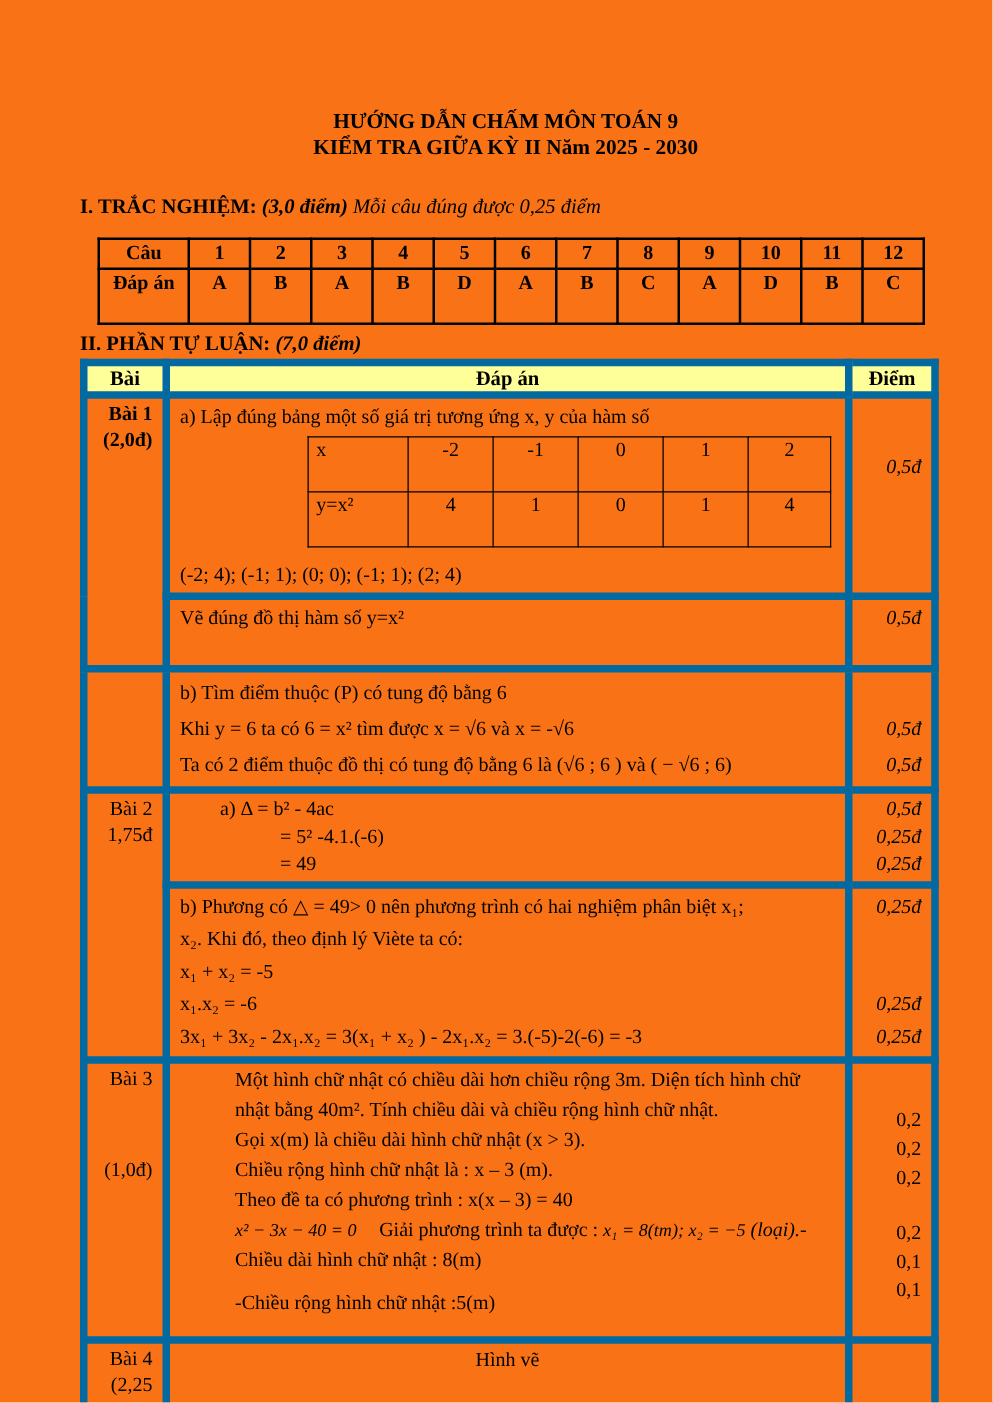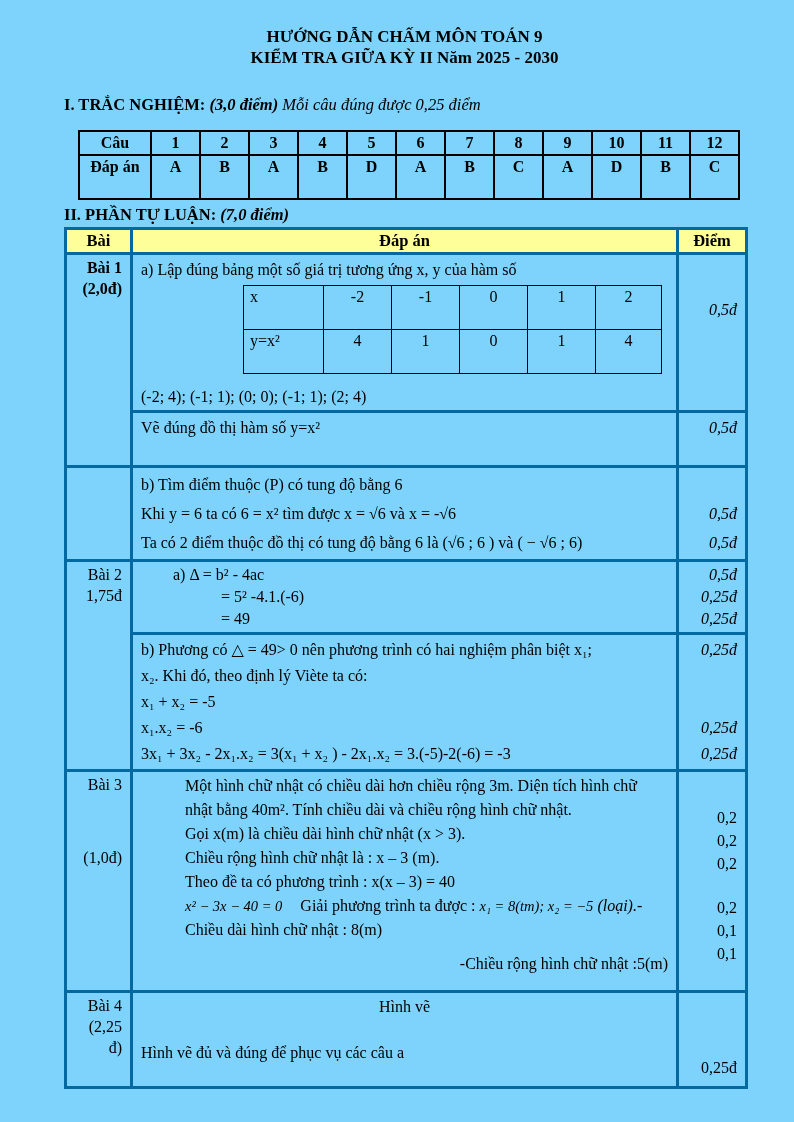--- a/index.html
+++ b/index.html
@@ -1,39 +1,39 @@
 <!DOCTYPE html>
 <html><head>
 <meta charset="utf-8">
 <style>
   * { box-sizing: border-box; }
   html, body { margin: 0; padding: 0; background: #ffffff; }
   .page {
     width: 794px; height: 1122px;
-    padding: 26px 49px 0 64px;
+    padding: 86px 49px 0 64px;
     font-family: "Liberation Serif", serif;
-    color: #000; background: #7dd3fc;
+    color: #000; background: #f97316;
     overflow: hidden;
   }
   .title { text-align: center; font-weight: bold; font-size: 17px; line-height: 21px; }
   .sec-heading { margin: 27px 0 15px 0; font-size: 16.5px; }
   .sec-heading2 { margin: 5px 0 2px 0; font-size: 16.5px; }
   .b  { font-weight: bold; }
   .bi { font-weight: bold; font-style: italic; }
   .i  { font-style: italic; }
 
   
   table.mc { border-collapse: collapse; table-layout: fixed; width: 660px; margin-left: 14px; }
   table.mc td { border: 2px solid #000; text-align: center; font-weight: bold; font-size: 16px; padding: 0 2px; vertical-align: top; line-height: 22px; }
   table.mc .qrow td { height: 24px; }
   table.mc .arow td { height: 44px; }
 
   
   table.main { border-collapse: collapse; table-layout: fixed; width: 681px; margin-top: 2px; }
-  table.main th, table.main td { border: 3px solid #0369a1; }
+  table.main th, table.main td { border: 6px solid #0369a1; }
   table.main th { background: #FFFF99; font-weight: bold; font-size: 16.5px; height: 25px; text-align: center; padding: 0; }
   table.main td { vertical-align: top; padding: 2px 8px; font-size: 16px; }
   td.lbl { text-align: right; padding: 2px 1px; line-height: 21px; }
   td.lbl-b1 { font-weight: bold; vertical-align: middle; }
   td.pt { text-align: right; padding: 2px 3px; margin-top: 42px; }
   .pt-i { font-style: italic; }
 
   .rowA-intro { line-height: 26px; }
   table.inner { border-collapse: collapse; table-layout: fixed; width: 418px; margin-left: 102px; margin-top: 2px; }
   table.inner td { border: 1px solid #000; font-size: 16px; vertical-align: top; padding: 2px 6px; height: 44px; text-align: center; }
@@ -48,21 +48,21 @@
   .lineD { line-height: 22px; }
   .indent1 { padding-left: 32px; }
   .indent2 { padding-left: 80px; }
   .slot22 { line-height: 22px; min-height: 22px; }
 
   .lineE { line-height: 26px; }
   .slot26 { line-height: 26px; min-height: 26px; }
 
   .lineF { line-height: 24px; }
   .rowF { min-height: 214px; margin-left: 44px; }
-  .lineF-last { margin-top: 10px; text-align: right; }
+  .lineF-last { margin-top: 10px; }
   .ptF { padding-top: 32px; }
   .slot23 { line-height: 23px; min-height: 23px; }
   .gapF { height: 21px; }
   .math { font-style: italic; font-size: 14.5px; }
   .math-gap { margin-right: 14px; }
 
   .rowG { min-height: 89px; }
   .rowG-center { text-align: center; line-height: 24px; }
   .rowG-line { margin-top: 22px; line-height: 24px; }
   .ptG { padding-top: 62px; line-height: 22px; }

